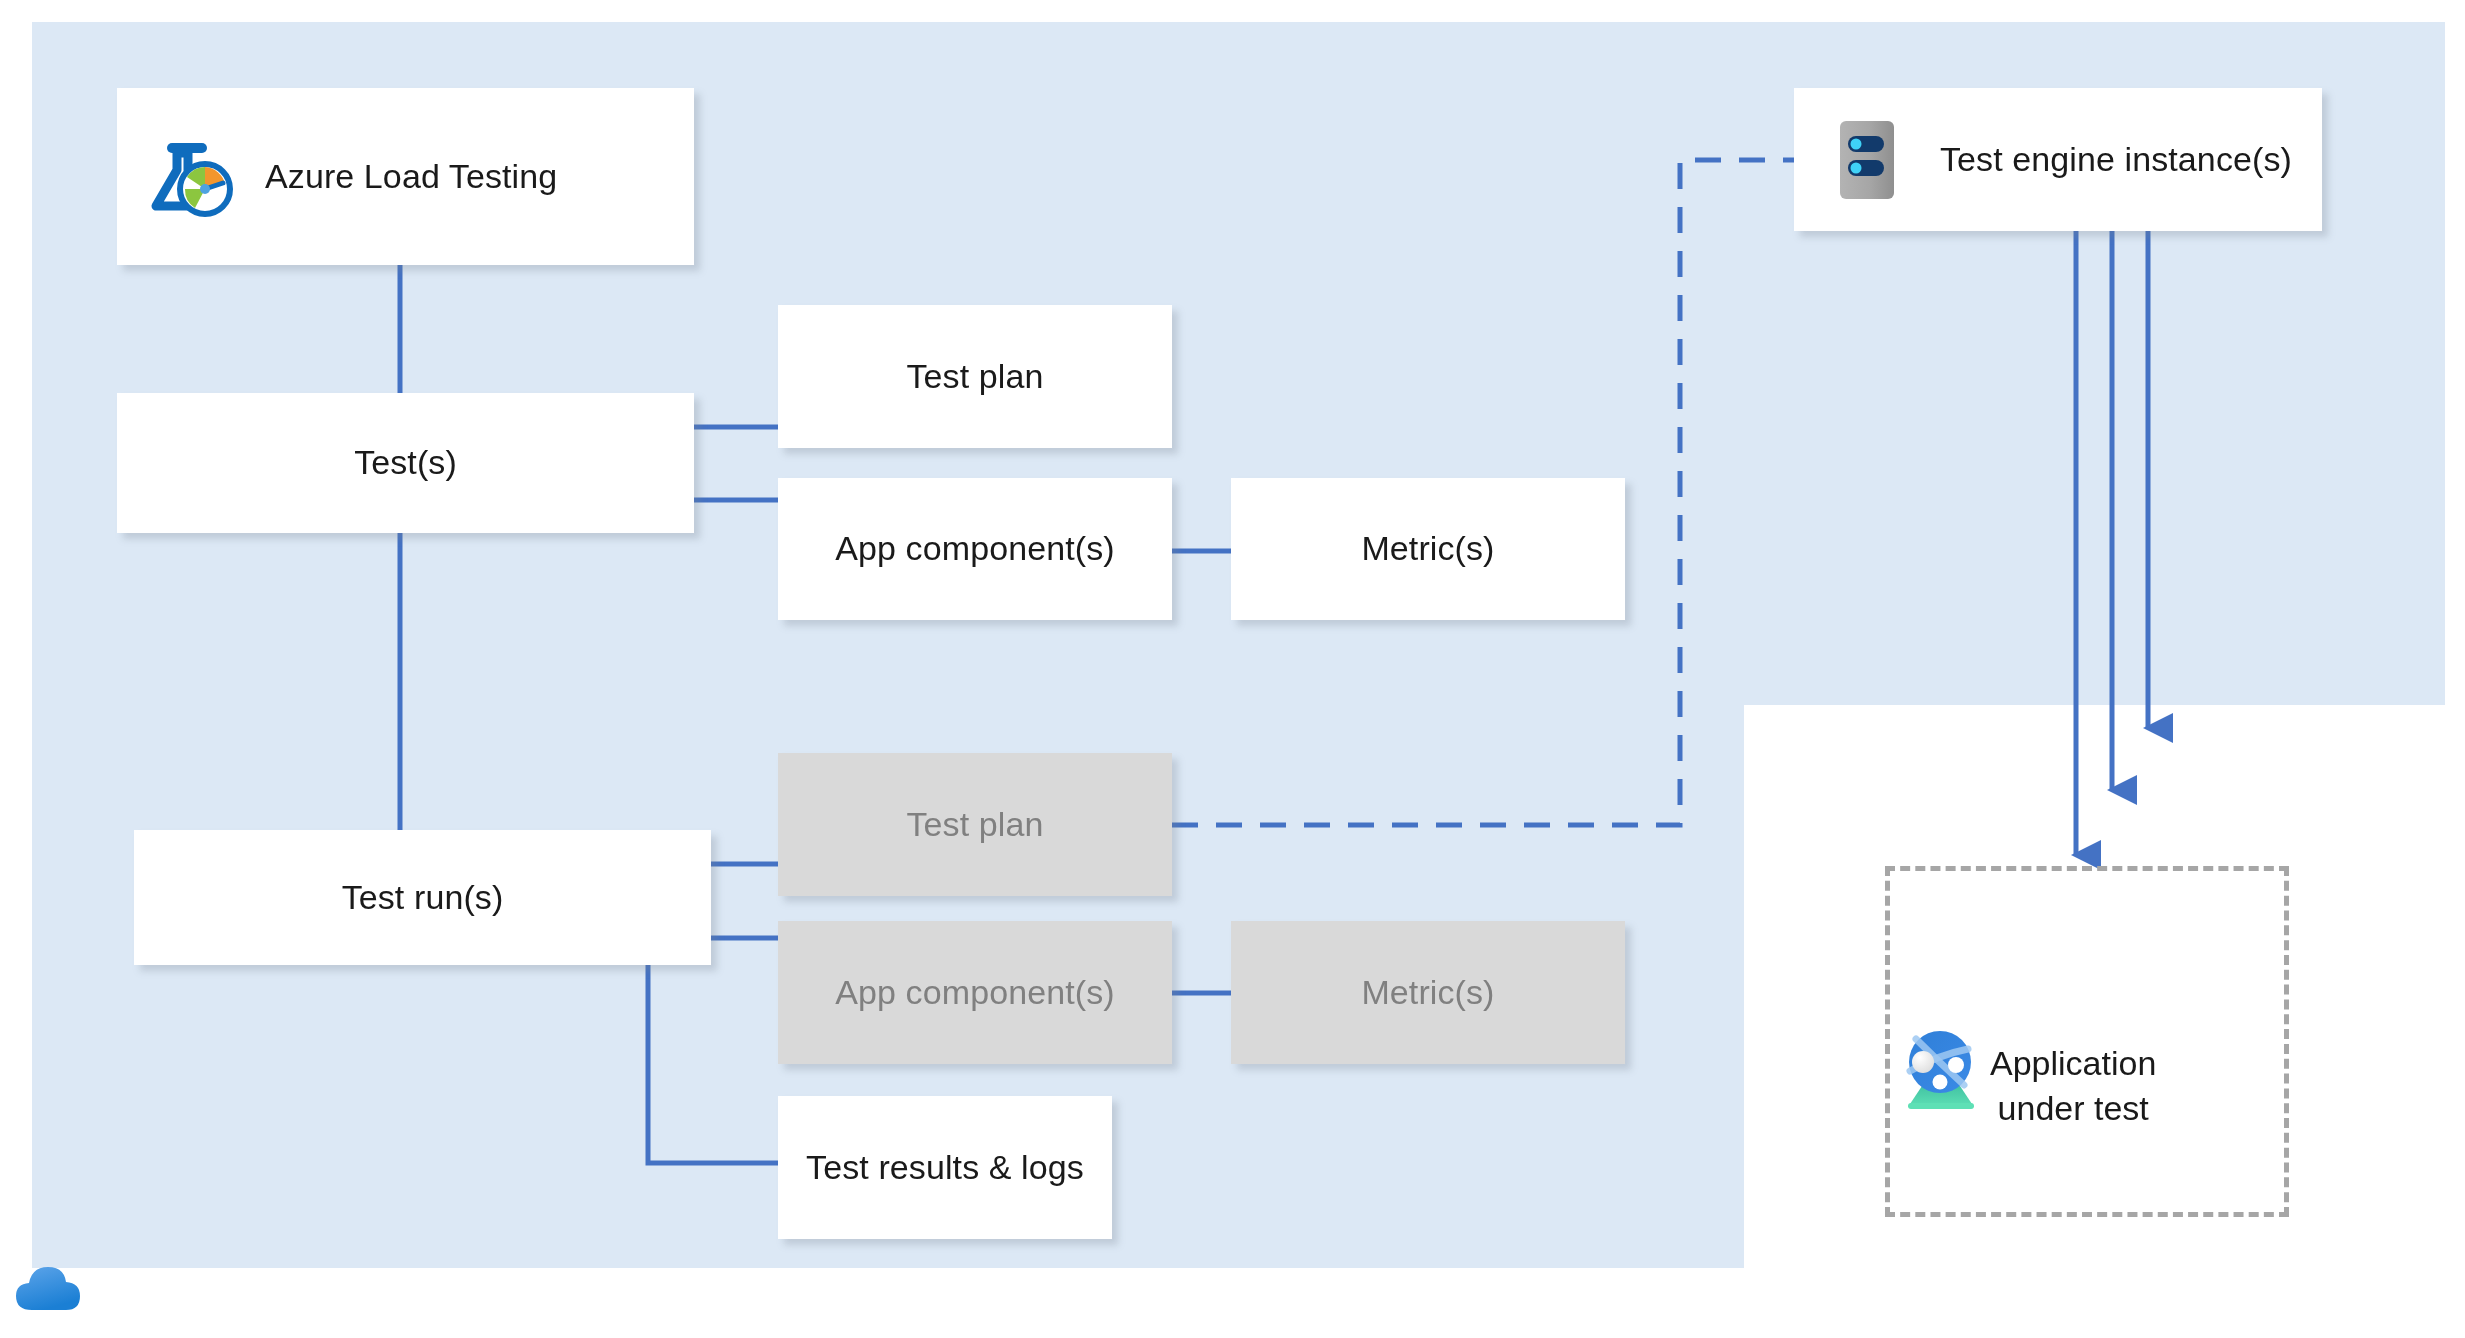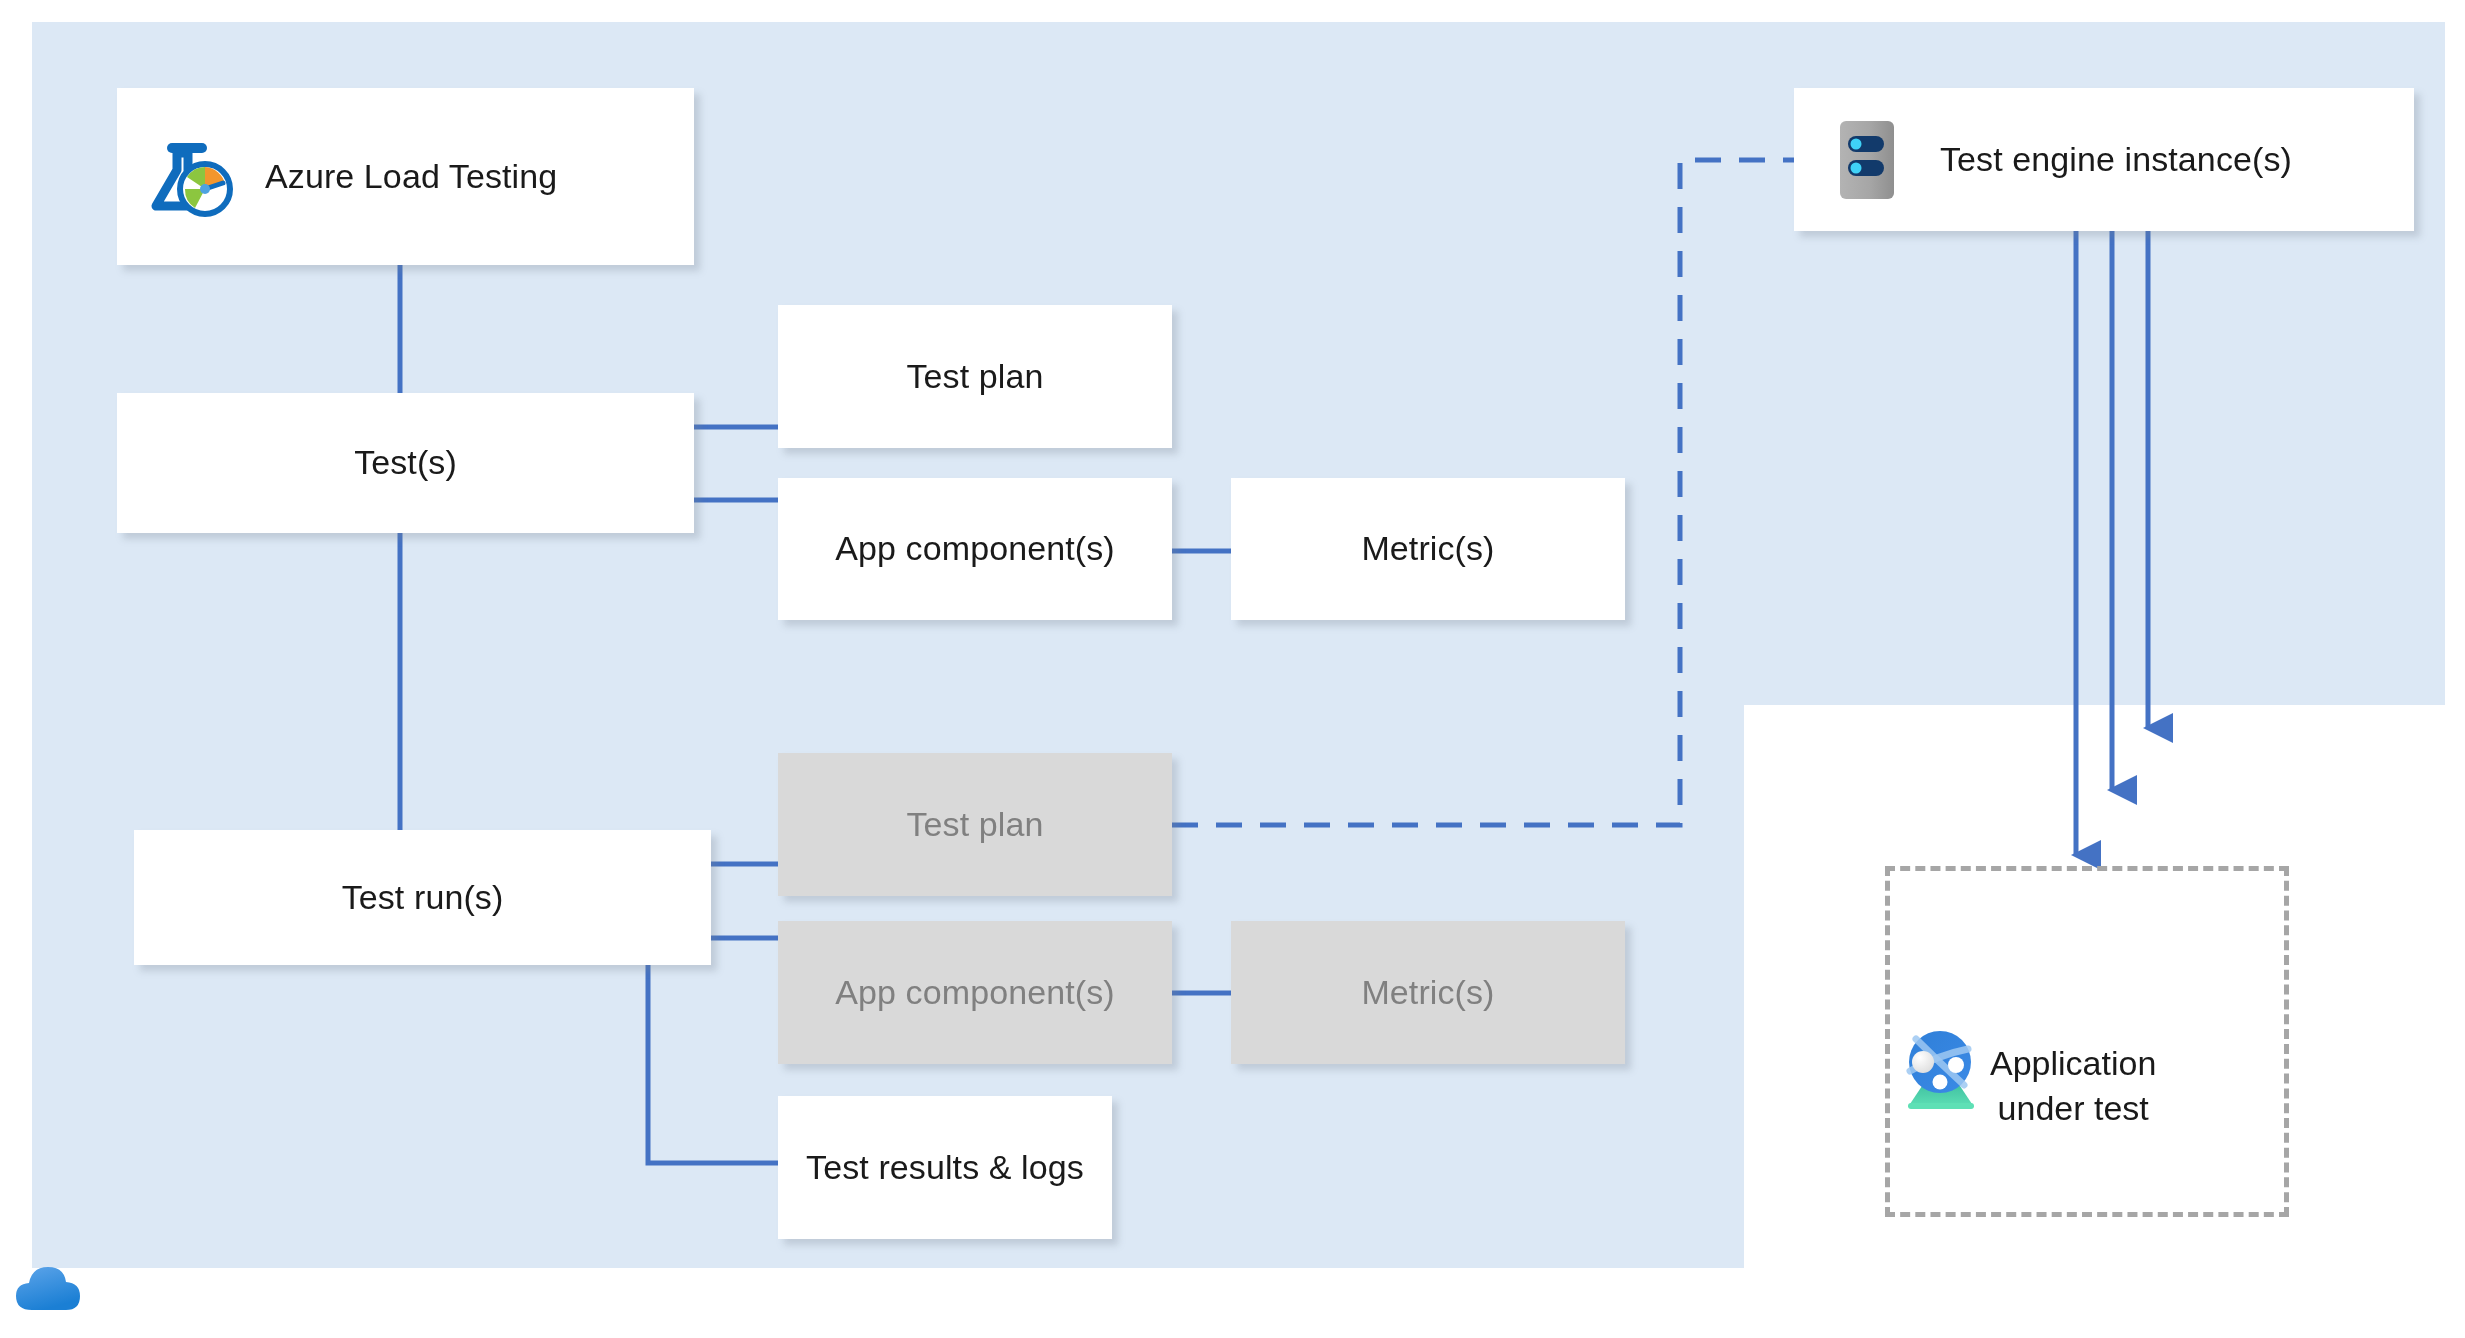--- a/index.html
+++ b/index.html
@@ -175,21 +175,21 @@
   </div>
 
   <div class="node gray centered" style="left:1231px; top:921px; width:394px; height:143px;">
     <span class="label">Metric(s)</span>
   </div>
 
   <div class="node centered" style="left:778px; top:1096px; width:334px; height:143px;">
     <span class="label">Test results &amp; logs</span>
   </div>
 
-  <div class="node with-icon" style="left:1794px; top:88px; width:620px; height:143px; padding-left:42px;">
+  <div class="node with-icon" style="left:1794px; top:88px; width:528px; height:143px; padding-left:42px;">
     <span class="iconbox" style="width:62px; height:86px;">
       <svg width="62" height="86" viewBox="0 0 62 86">
         <defs>
           <linearGradient id="svrGrad" x1="0" y1="0" x2="1" y2="0">
             <stop offset="0%" stop-color="#b3b3b3"></stop>
             <stop offset="55%" stop-color="#a6a6a6"></stop>
             <stop offset="100%" stop-color="#8f8f8f"></stop>
           </linearGradient>
         </defs>
         <rect x="4" y="4" width="54" height="78" rx="6" fill="url(#svrGrad)"></rect>

